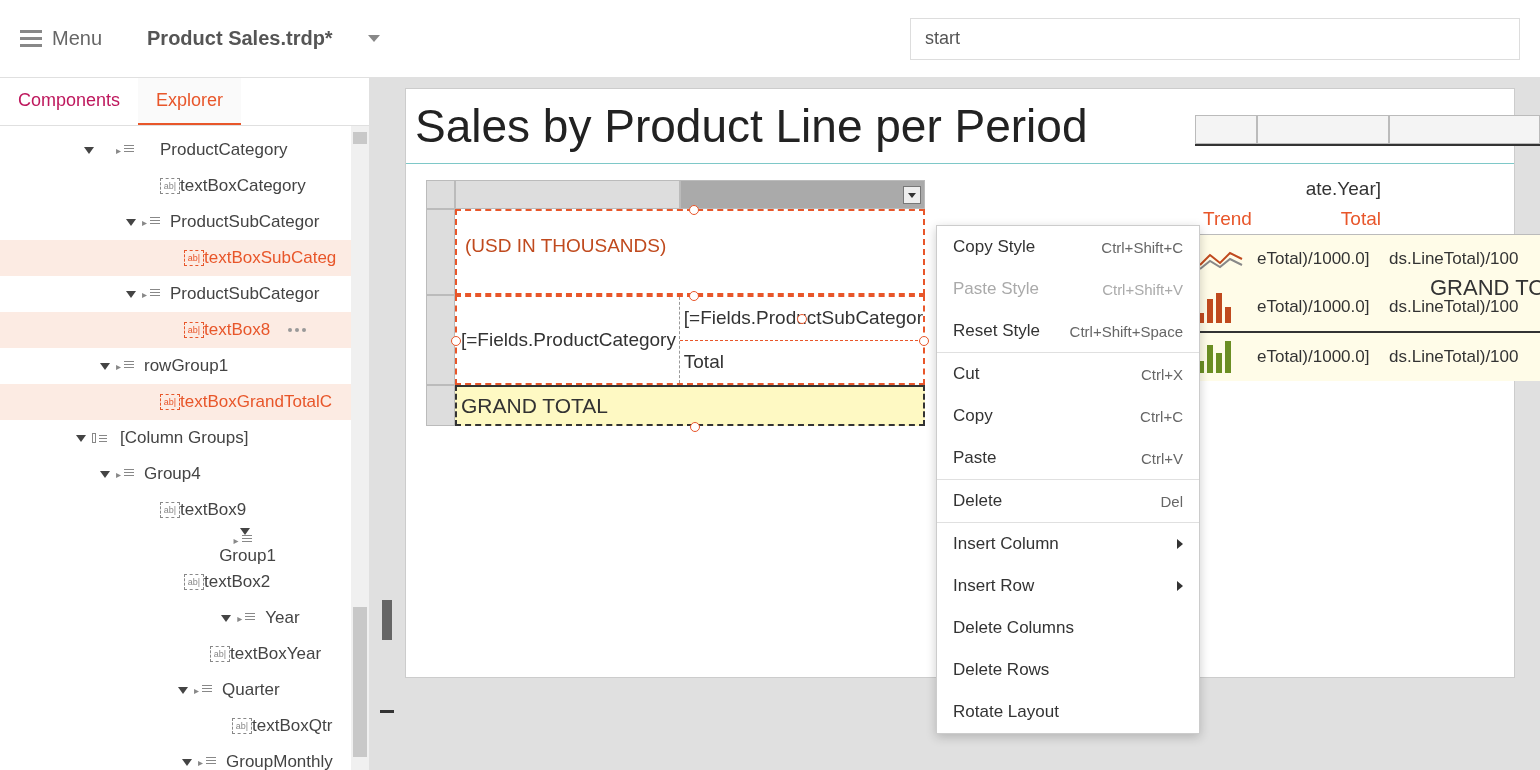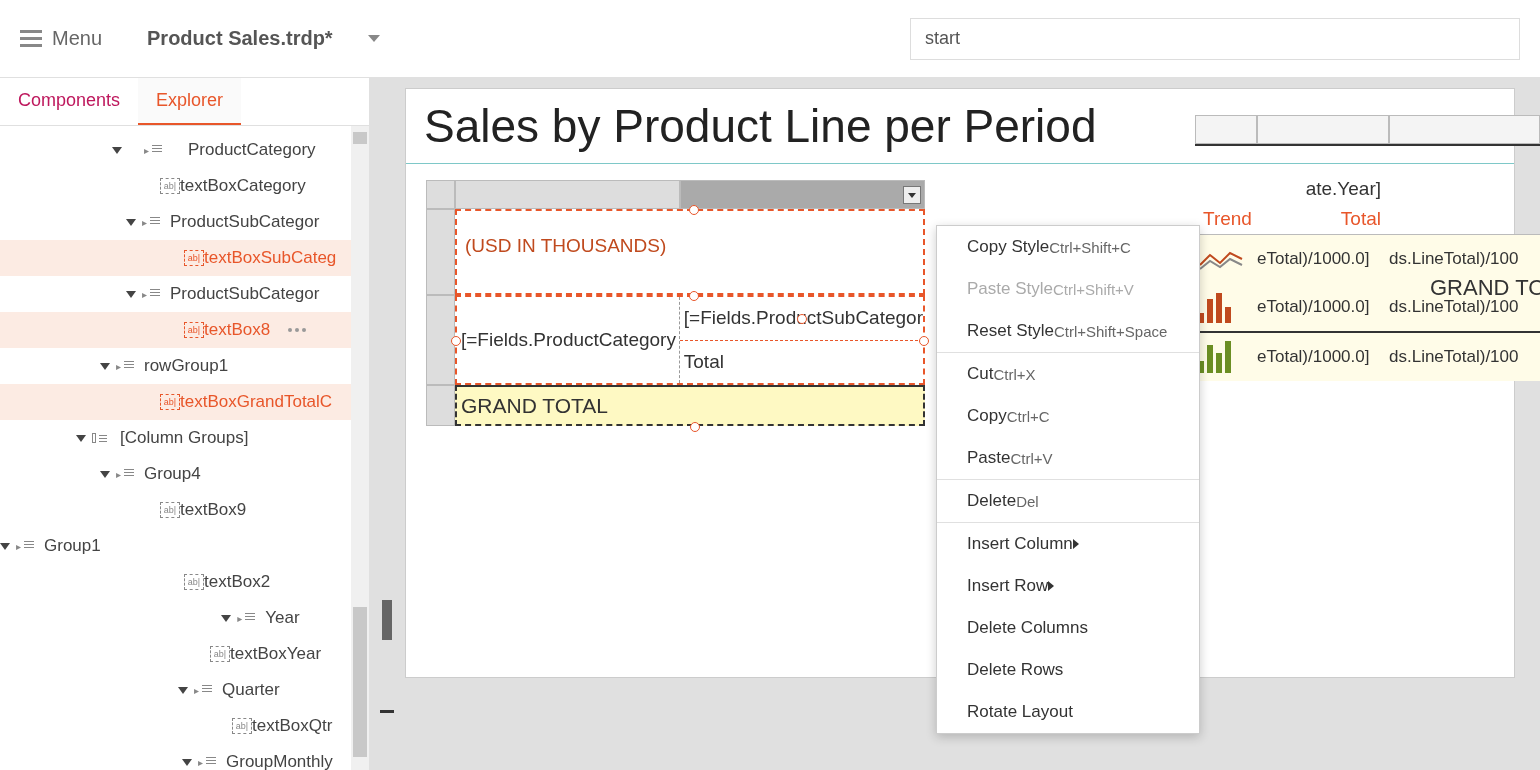--- a/index.html
+++ b/index.html
@@ -33,21 +33,21 @@
 .icon-colgrp { display:inline-flex; align-items:center; gap:3px; margin-right:8px; width:20px; }
 .icon-colgrp-box { width:4px; height:10px; border:1px solid #888; }
 .icon-colgrp-lines { display:inline-flex; flex-direction:column; gap:2px; }
 .icon-colgrp-lines span { width:8px; height:1px; background:#888; }
 .dots { display:inline-flex; gap:3px; margin-left:18px; }
 .dots span { width:4px; height:4px; background:#999; border-radius:50%; }
 .canvas-area { flex:1; background:#e0e0e0; position:relative; overflow:hidden; padding:10px 0 0 35px; }
 .ruler-v { position:absolute; left:12px; top:522px; width:10px; height:40px; background:#666; }
 .ruler-v-tick { position:absolute; left:10px; top:632px; width:14px; height:3px; background:#333; }
 .page { width:1110px; background:#fff; border:1px solid #ccc; height:590px; position:relative; overflow:visible; }
-.title { font-size:46px; font-weight:300; color:#222; padding:10px 0 10px 18px; border-bottom:1px solid #7EC8C8; }
+.title { font-size:46px; font-weight:300; color:#222; padding:10px 0 10px 9px; border-bottom:1px solid #7EC8C8; }
 .design-grid { position:relative; margin:16px 0 0 20px; }
 .header-row { display:flex; }
 .hcell { border:1px solid #bbb; background:#ddd; height:29px; position:relative; }
 .hcell.c0 { width:29px; }
 .hcell.c1 { width:225px; }
 .hcell.c2 { width:245px; background:#aaa; position:relative; }
 .dd-trigger { position:absolute; right:3px; top:5px; width:18px; height:18px; border:1px solid #777; background:#eee; display:flex; align-items:center; justify-content:center; }
 .dd-trigger::after { content:""; width:0; height:0; border-left:4px solid transparent; border-right:4px solid transparent; border-top:5px solid #333; }
 .body-row { display:flex; }
 .rcell { border:1px solid #bbb; background:#ddd; width:29px; }
@@ -56,21 +56,21 @@
 .usd-label { position:absolute; left:8px; top:24px; color:#c04a1e; font-size:19px; }
 .sel-area.mid { width:470px; height:90px; display:flex; }
 .mid-left { width:225px; border-right:1px dashed #999; display:flex; align-items:center; padding-left:4px; font-size:19px; color:#333; }
 .mid-right { width:245px; display:flex; flex-direction:column; }
 .mid-right-top { flex:1; display:flex; align-items:center; padding-left:4px; font-size:19px; border-bottom:1px dashed #e8562a; }
 .mid-right-bot { flex:1; display:flex; align-items:center; padding-left:4px; font-size:19px; }
 .grand-row { display:flex; }
 .grand-cell { width:470px; height:41px; border:2px dashed #333; background:#fef9c3; display:flex; align-items:center; padding-left:4px; font-size:21px; color:#333; border-top:2px solid #333; }
 .handle { position:absolute; width:10px; height:10px; background:#fff; border:1px solid #e8562a; border-radius:50%; }
 .context-menu { position:absolute; left:936px; top:225px; width:264px; background:#fff; border:1px solid #ccc; box-shadow:0 3px 10px rgba(0,0,0,.2); z-index:100; font-size:17px; }
-.cm-item { display:flex; align-items:center; padding:11px 30px; color:#333; cursor:pointer; position:relative; }
+.cm-item { display:flex; align-items:center; justify-content:space-between; padding:11px 16px; color:#333; cursor:pointer; position:relative; }
 .cm-item.disabled { color:#aaa; }
 .cm-item.disabled .shortcut { color:#aaa; }
 .shortcut { color:#666; font-size:15px; }
 .cm-sep { height:1px; background:#e0e0e0; }
 .submenu-arrow { width:0; height:0; border-top:5px solid transparent; border-bottom:5px solid transparent; border-left:6px solid #333; }
 .right-content { position:absolute; left:1195px; top:115px; width:345px; }
 .right-cell { border:1px solid #bbb; height:29px; background:#f4f4f4; }
 .right-text { font-size:19px; color:#333; padding:4px 8px; text-align:right; }
 .right-text.orange { color:#e8562a; }
 .yellow-cell { background:#fffce8; height:48px; display:flex; align-items:center; font-size:17px; overflow:hidden; white-space:nowrap; }
@@ -106,21 +106,21 @@
     <div class="tabs">
       <div class="tab">Components</div>
       <div class="tab active">Explorer</div>
     </div>
     <div class="tree">
       <div class="tree-scrollbar">
         <div class="tree-scrollbar-thumb-top"></div>
         <div class="tree-scrollbar-thumb"></div>
       </div>
 
-      <div class="tree-row" style="padding-left:112px;gap:16px;">
+      <div class="tree-row" style="padding-left:84px;gap:16px;">
         <span class="arrow"></span>
         <span class="icon-group">
             <span class="icon-group-lines">
               <span></span>
               <span></span>
               <span></span>
             </span>
           </span>
         <span class="node-label">ProductCategory</span>
       </div>
@@ -198,21 +198,21 @@
               <span></span>
               <span></span>
             </span>
           </span>
         <span class="node-label">Group4</span>
       </div>
       <div class="tree-row" style="padding-left:160px;">
         <span class="icon-ab">ab|</span>
         <span class="node-label">textBox9</span>
       </div>
-      <div class="tree-row" style="">
+      <div class="tree-row" style="padding-left:126px;flex-direction:column;">
         <span class="arrow"></span>
         <span class="icon-group">
             <span class="icon-group-lines">
               <span></span>
               <span></span>
               <span></span>
             </span>
           </span>
         <span class="node-label">Group1</span>
       </div>

